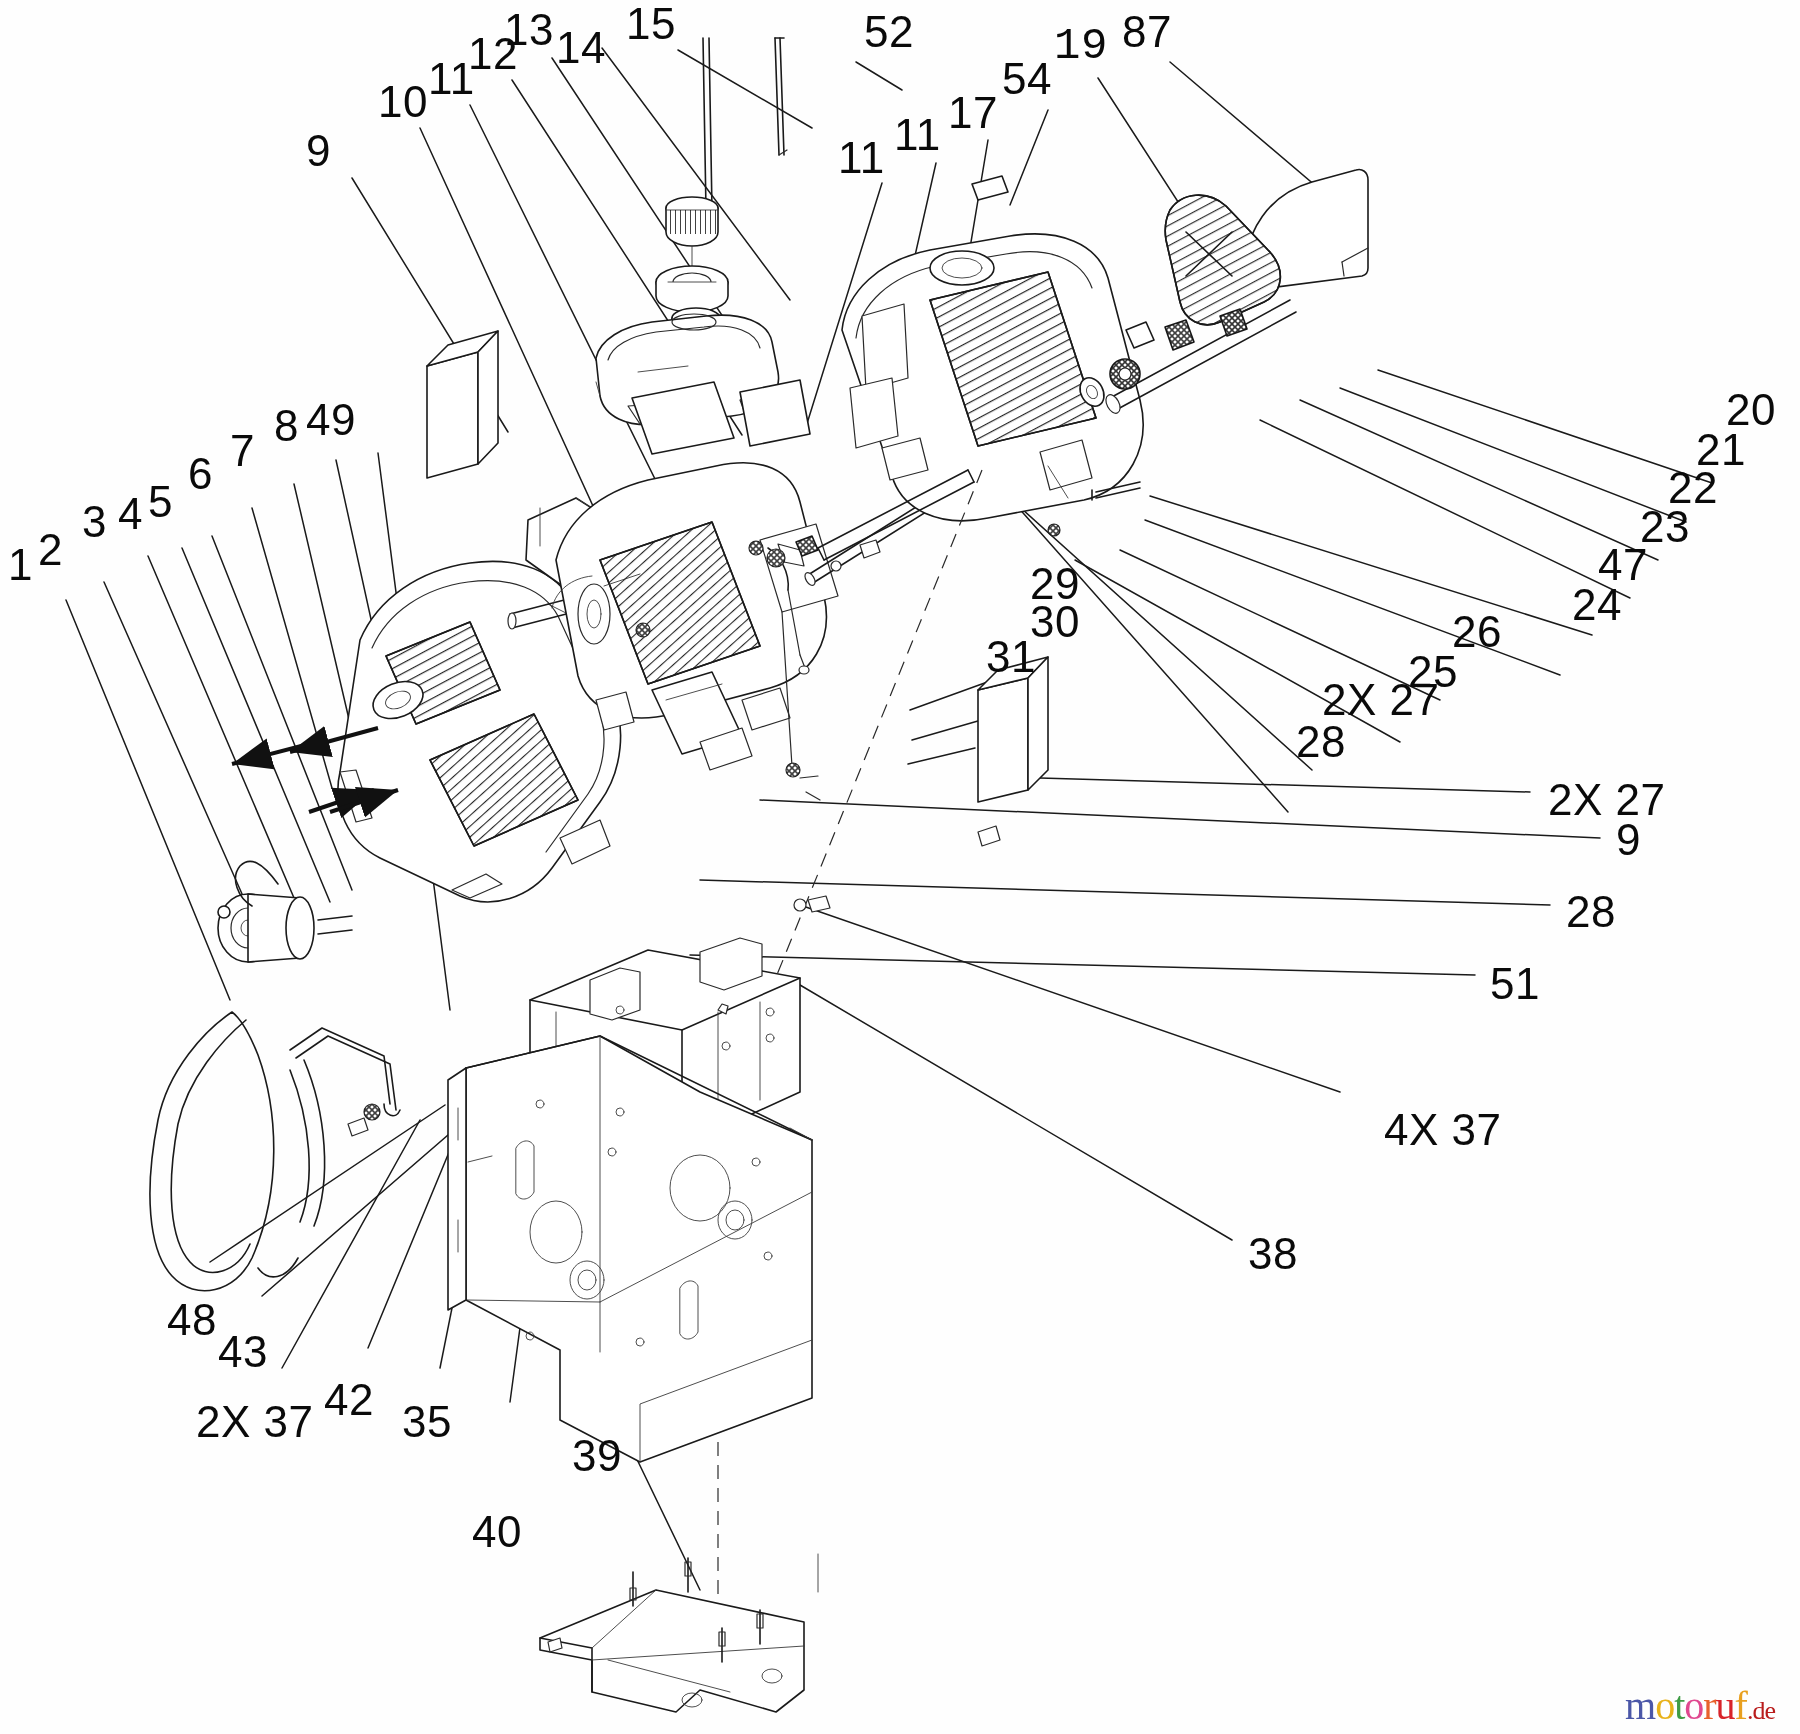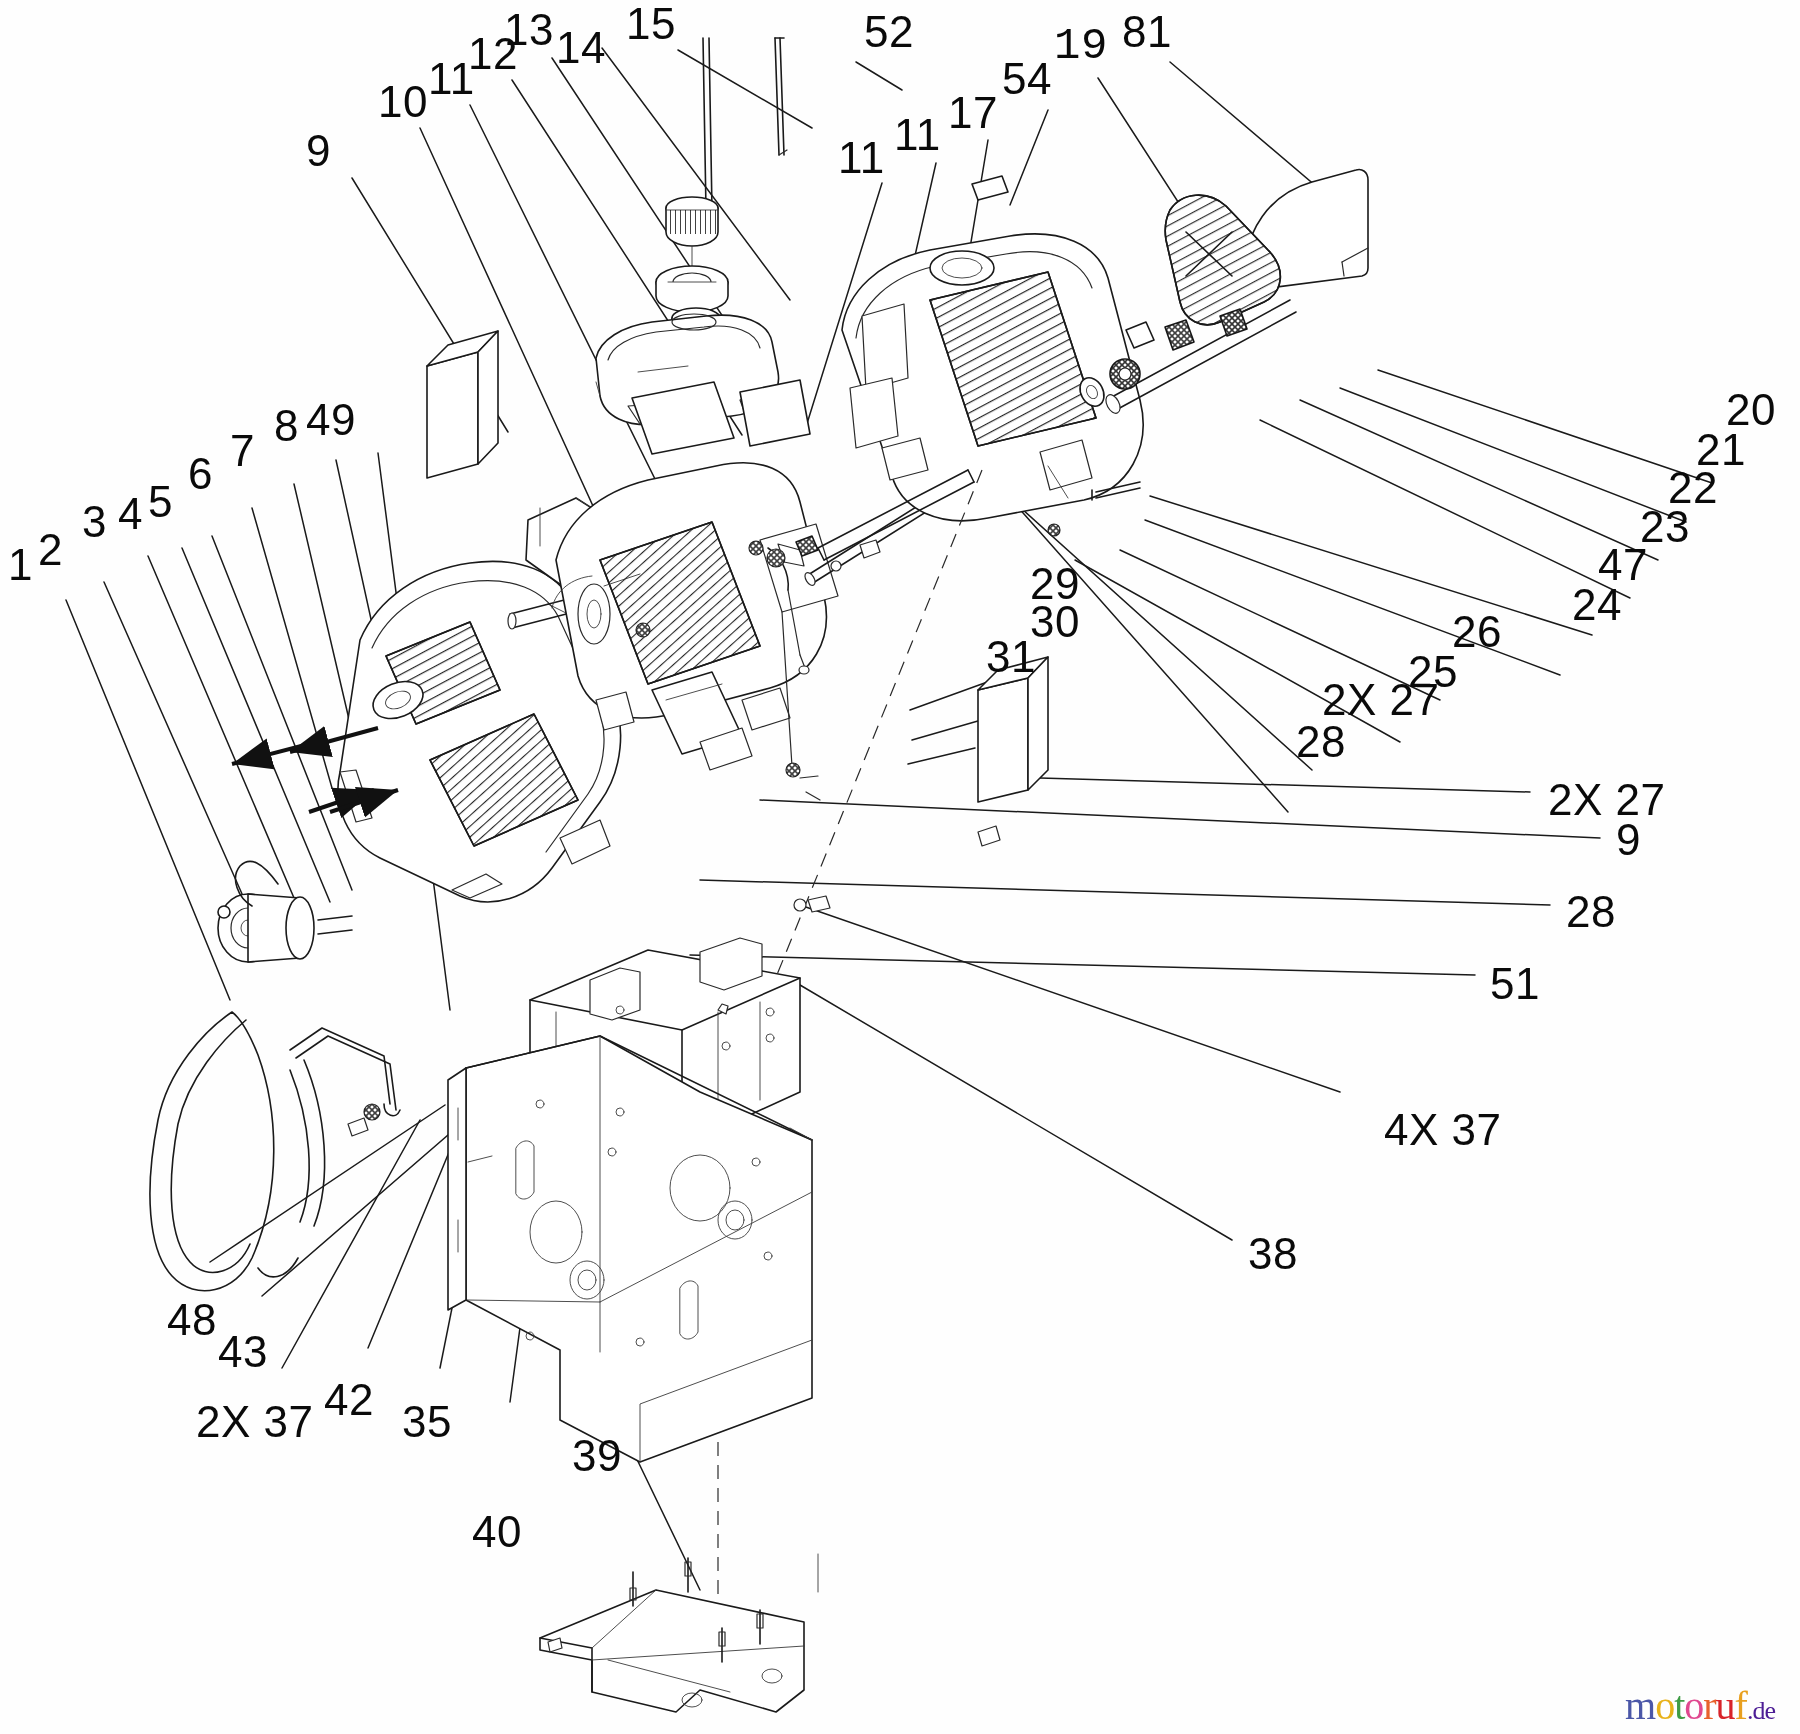--- a/index.html
+++ b/index.html
@@ -33,21 +33,21 @@
     user-select:none;
   }
   #watermark span{display:inline;}
   .wm-m{color:#4b57a8;}
   .wm-o1{color:#e8b21a;}
   .wm-t{color:#3f9c45;}
   .wm-o2{color:#e0478f;}
   .wm-r{color:#e8612b;}
   .wm-u{color:#d8232a;}
   .wm-f{color:#e8a020;}
-  .wm-de{color:#4c1d95;font-size:26px;}
+  .wm-de{color:#b91c1c;font-size:26px;}
 </style>
 </head>
 <body>
 
 <div id="sheet">
 
   <svg id="artwork" viewBox="0 0 1800 1734" xmlns="http://www.w3.org/2000/svg">
     <defs>
       <style>
         .ln{stroke:#1a1a1a;stroke-width:1.6;fill:none;stroke-linecap:round;stroke-linejoin:round;}
@@ -523,21 +523,21 @@
   <div class="callout" style="left:504px;top:8px;">13</div>
   <div class="callout" style="left:556px;top:2px;margin-top:24px;">14</div>
   <div class="callout" style="left:626px;top:2px;">15</div>
 
   <div class="callout" style="left:864px;top:10px;">52</div>
   <div class="callout" style="left:838px;top:136px;">11</div>
   <div class="callout" style="left:894px;top:113px;">11</div>
   <div class="callout" style="left:948px;top:91px;">17</div>
   <div class="callout" style="left:1002px;top:57px;">54</div>
   <div class="callout" style="left:1054px;top:24px;font-family:Liberation Mono, monospace;">19</div>
-  <div class="callout" style="left:1122px;top:10px;">81</div>
+  <div class="callout" style="left:1122px;top:10px;">87</div>
 
   <div class="callout" style="left:1726px;top:388px;">20</div>
   <div class="callout" style="left:1696px;top:428px;">21</div>
   <div class="callout" style="left:1668px;top:466px;">22</div>
   <div class="callout" style="left:1640px;top:505px;">23</div>
   <div class="callout" style="left:1598px;top:543px;">47</div>
   <div class="callout" style="left:1572px;top:583px;">24</div>
   <div class="callout" style="left:1452px;top:610px;">26</div>
   <div class="callout" style="left:1408px;top:650px;">25</div>
   <div class="callout" style="left:1322px;top:678px;">2X 27</div>

